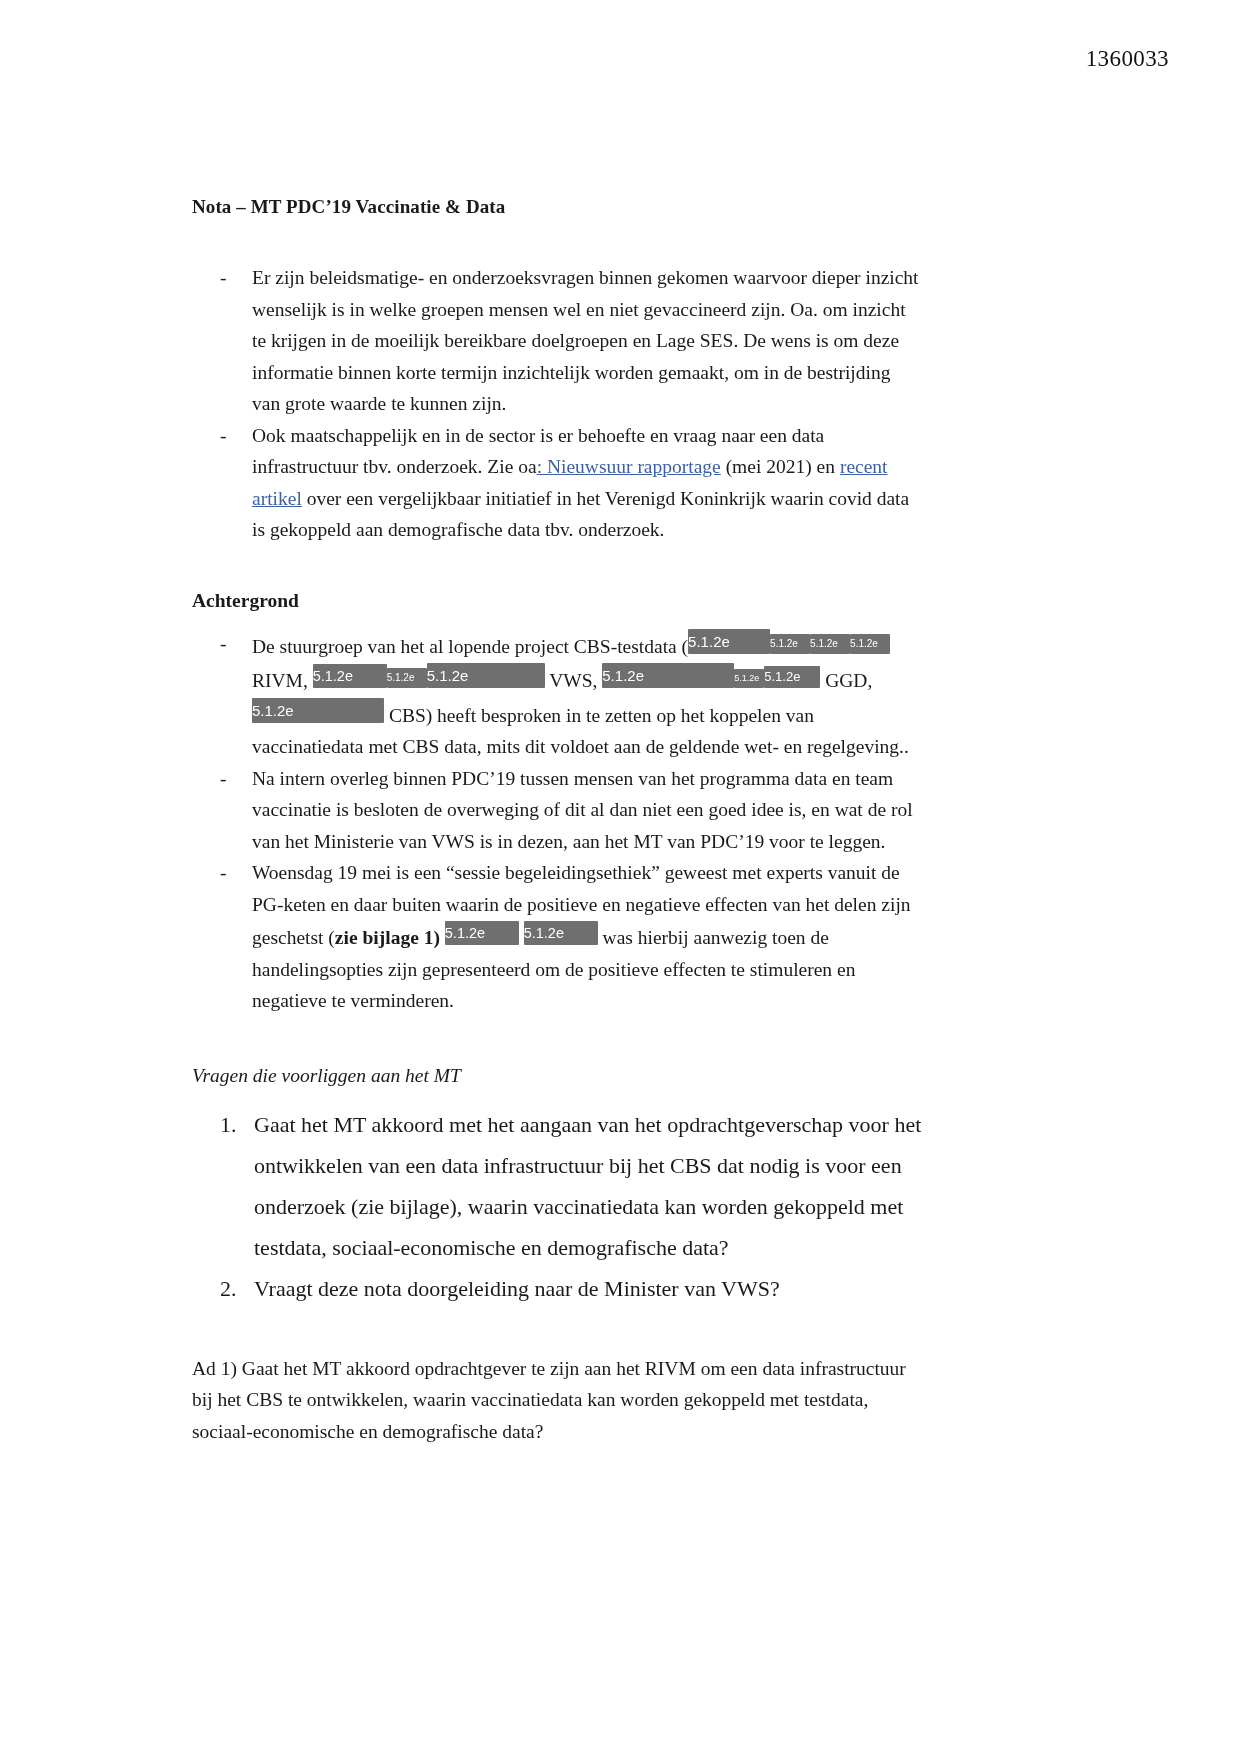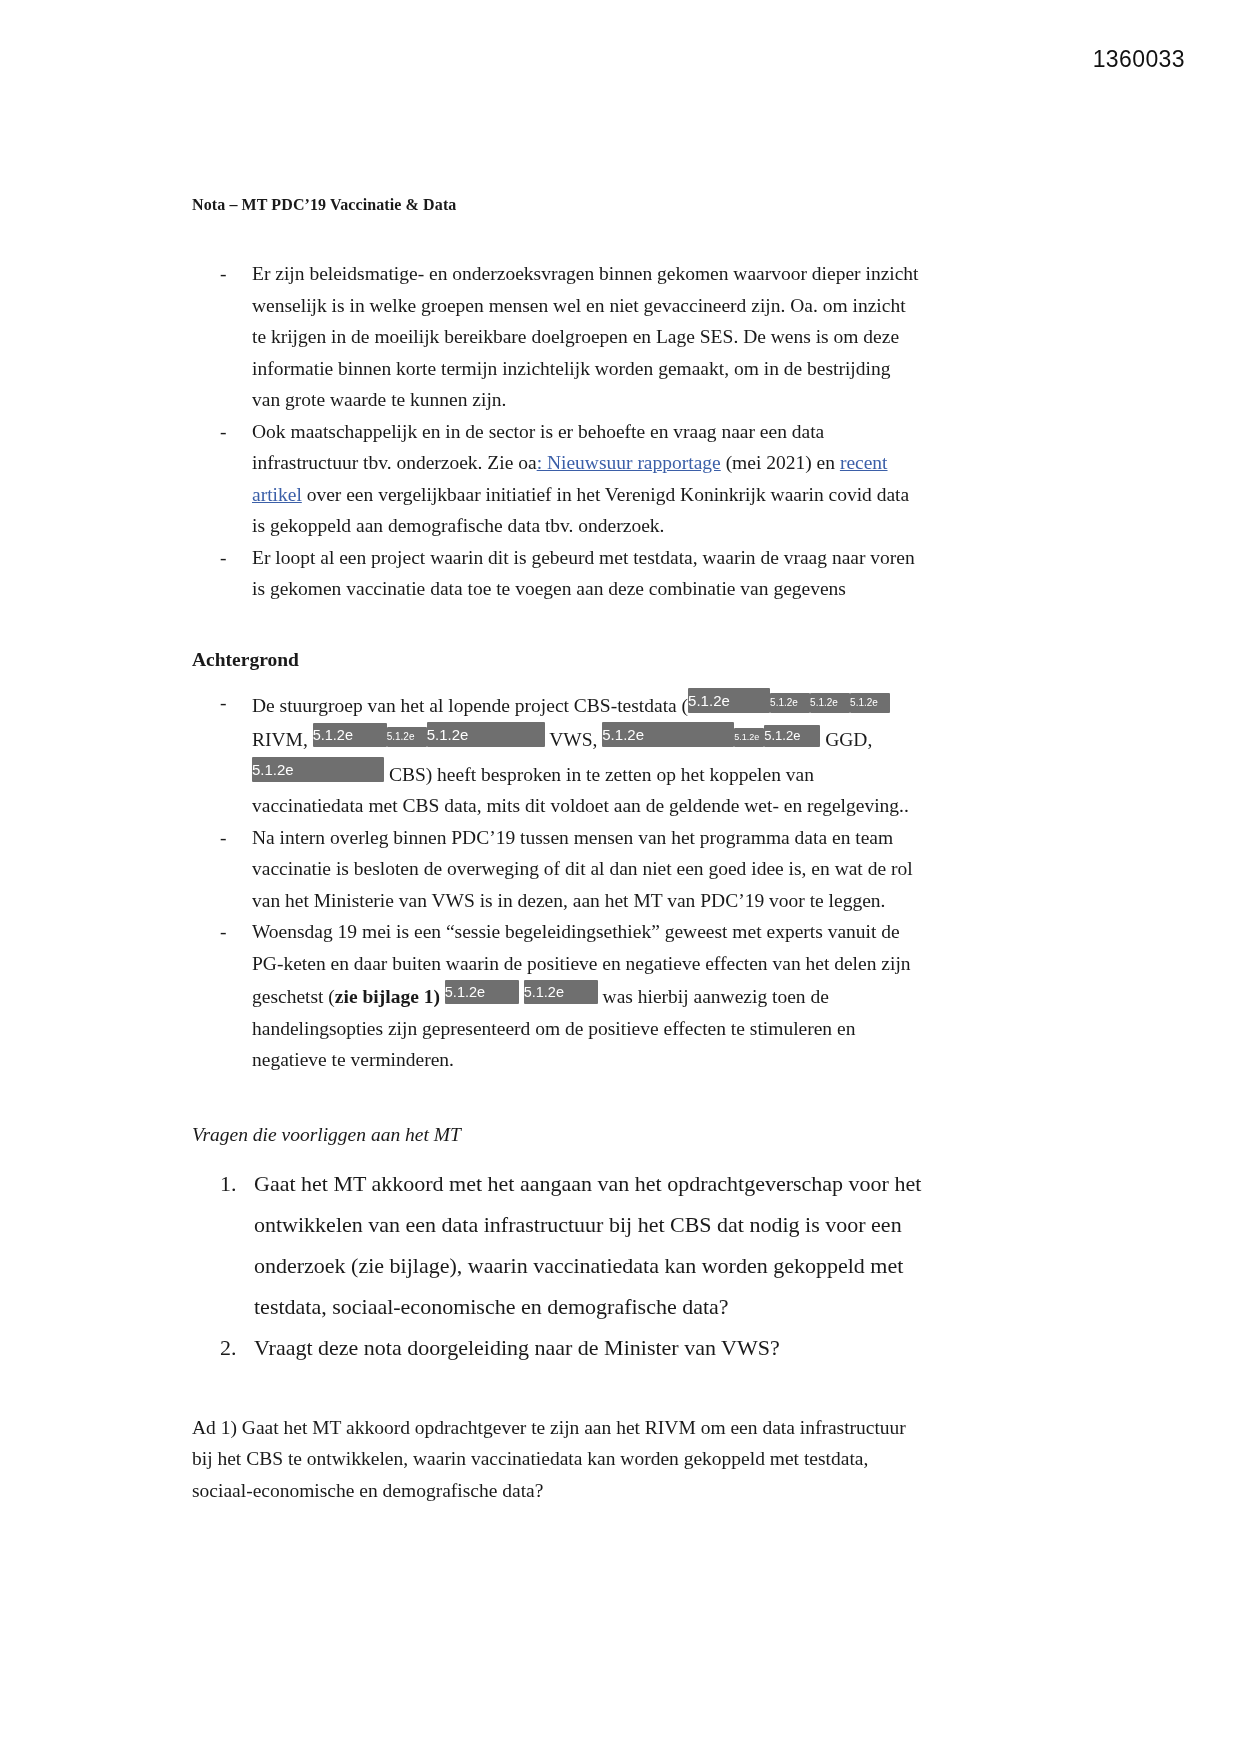--- a/index.html
+++ b/index.html
@@ -20,38 +20,38 @@
   .page {
     position: absolute;
     inset: 0;
     background: #fff;
   }
 
   
   .doc-header {
     position: absolute;
     top: 46px;
-    right: 56px;
-    font-family: Liberation Sans, sans-serif;
+    right: 72px;
+    font-family: Liberation Serif, serif;
     font-size: 23px;
     letter-spacing: 0.4px;
     color: #111;
   }
 
   
   .content {
     position: absolute;
     left: 192px;
     top: 196px;
     width: 730px;
   }
 
   .doc-title {
     font-weight: bold;
-    font-size: 16px;
+    font-size: 19px;
     letter-spacing: 0.1px;
     margin: 0 0 44px 0;
   }
 
   .section-heading {
     font-size: 19.5px;
     margin: 0 0 16px 0;
   }
 
   
@@ -153,21 +153,20 @@
   <div class="doc-header">1360033</div>
 
   <div class="content">
 
     <h1 class="doc-title">Nota – MT PDC’19 Vaccinatie &amp; Data</h1>
 
 
     <ul class="dash-list">
       <li><span>Er zijn beleidsmatige- en onderzoeksvragen binnen gekomen waarvoor dieper inzicht wenselijk is in welke groepen mensen wel en niet gevaccineerd zijn. Oa. om inzicht te krijgen in de moeilijk bereikbare doelgroepen en Lage SES. De wens is om deze informatie binnen korte termijn inzichtelijk worden gemaakt, om in de bestrijding van grote waarde te kunnen zijn.</span></li>
       <li><span>Ook maatschappelijk en in de sector is er behoefte en vraag naar een data infrastructuur tbv. onderzoek. Zie oa</span><a class="doclink" href="#">: Nieuwsuur rapportage</a><span> (mei 2021) en </span><a class="doclink" href="#">recent artikel</a><span> over een vergelijkbaar initiatief in het Verenigd Koninkrijk waarin covid data is gekoppeld aan demografische data tbv. onderzoek.</span></li>
-      <li><span>Er loopt al een project waarin dit is gebeurd met testdata, waarin de vraag naar voren is gekomen vaccinatie data toe te voegen aan deze combinatie van gegevens</span></li>
     </ul>
 
     <div class="spacer-lg"></div>
 
     <h2 class="section-heading">Achtergrond</h2>
 
     <ul class="dash-list">
       <li><span>De stuurgroep van het al lopende project CBS-testdata (</span><span class="redact sz-xl">5.1.2e</span><span class="redact sz-s">5.1.2e</span><span class="redact sz-s">5.1.2e</span><span class="redact sz-s">5.1.2e</span><span> RIVM, </span><span class="redact sz-l">5.1.2e</span><span class="redact sz-s">5.1.2e</span><span class="redact sz-w">5.1.2e</span><span> VWS, </span><span class="redact sz-ww">5.1.2e</span><span class="redact sz-xs">5.1.2e</span><span class="redact sz-m">5.1.2e</span><span> GGD, </span><span class="redact sz-ww">5.1.2e</span><span> CBS) heeft besproken in te zetten op het koppelen van vaccinatiedata met CBS data, mits dit voldoet aan de geldende wet- en regelgeving..</span></li>
       <li><span>Na intern overleg binnen PDC’19 tussen mensen van het programma data en team vaccinatie is besloten de overweging of dit al dan niet een goed idee is, en wat de rol van het Ministerie van VWS is in dezen, aan het MT van PDC’19 voor te leggen.</span></li>
       <li><span>Woensdag 19 mei is een “sessie begeleidingsethiek” geweest met experts vanuit de PG-keten en daar buiten waarin de positieve en negatieve effecten van het delen zijn geschetst (</span><b>zie bijlage 1)</b>&nbsp;<span class="redact sz-l">5.1.2e</span>&nbsp;<span class="redact sz-l">5.1.2e</span><span> was hierbij aanwezig toen de handelingsopties zijn gepresenteerd om de positieve effecten te stimuleren en negatieve te verminderen.</span></li>

